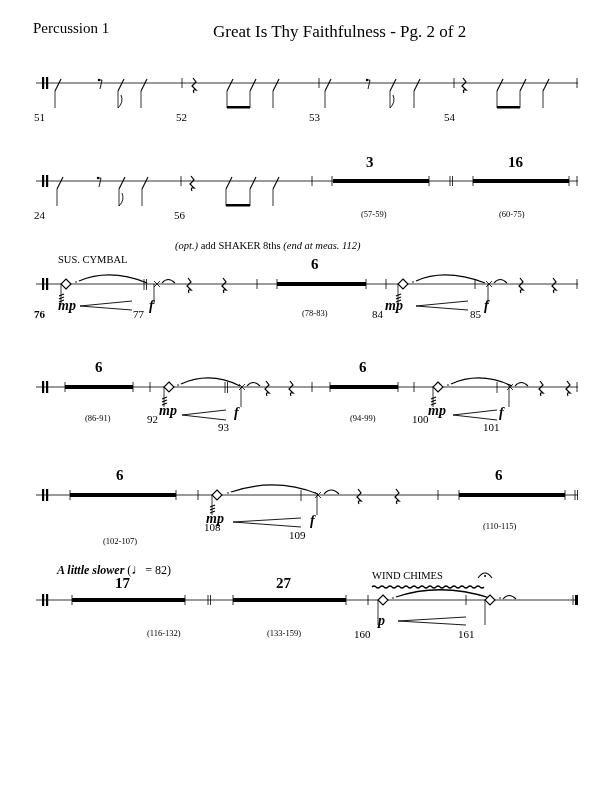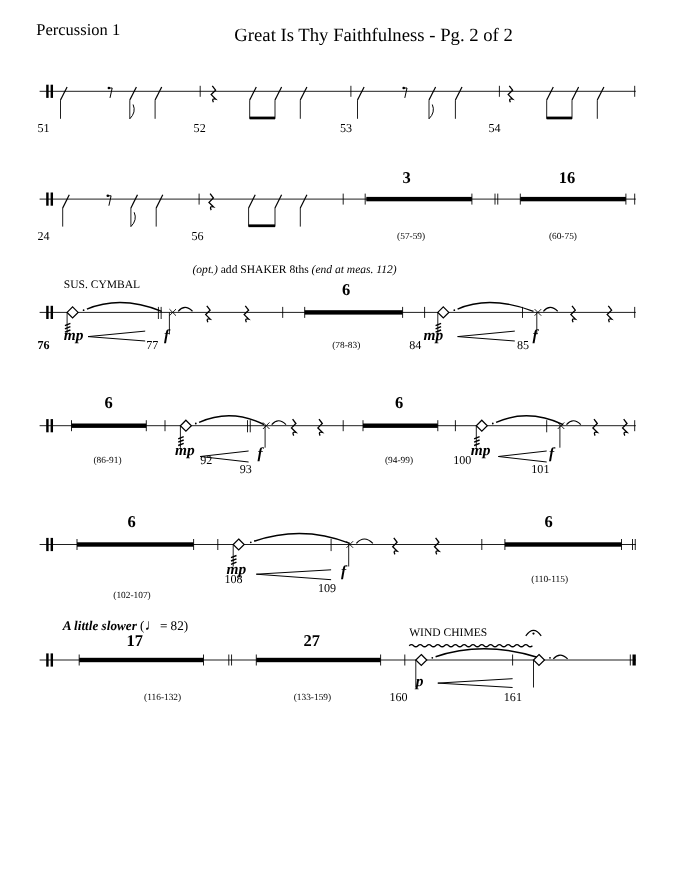--- a/index.html
+++ b/index.html
@@ -286,21 +286,21 @@
 <div class="dyn" style="left:149px;top:298px;">f</div>
 <div class="mnum" style="left:372px;top:308px;">84</div>
 <div class="dyn" style="left:385px;top:298px;">mp</div>
 <div class="mnum" style="left:470px;top:308px;">85</div>
 <div class="dyn" style="left:484px;top:298px;">f</div>
 
 <div class="rest-count" style="left:95px;top:359px;">6</div>
 <div class="range" style="left:85px;top:413px;">(86-91)</div>
 <div class="rest-count" style="left:359px;top:359px;">6</div>
 <div class="range" style="left:350px;top:413px;">(94-99)</div>
-<div class="mnum" style="left:147px;top:413px;margin-left:35px;">92</div>
+<div class="mnum" style="left:147px;top:413px;">92</div>
 <div class="dyn" style="left:159px;top:403px;">mp</div>
 <div class="mnum" style="left:218px;top:421px;">93</div>
 <div class="dyn" style="left:234px;top:405px;">f</div>
 <div class="mnum" style="left:412px;top:413px;">100</div>
 <div class="dyn" style="left:428px;top:403px;">mp</div>
 <div class="mnum" style="left:483px;top:421px;">101</div>
 <div class="dyn" style="left:499px;top:405px;">f</div>
 
 <div class="rest-count" style="left:116px;top:467px;">6</div>
 <div class="range" style="left:103px;top:536px;">(102-107)</div>
@@ -308,19 +308,19 @@
 <div class="range" style="left:483px;top:521px;">(110-115)</div>
 <div class="mnum" style="left:204px;top:521px;">108</div>
 <div class="dyn" style="left:206px;top:511px;">mp</div>
 <div class="mnum" style="left:289px;top:529px;">109</div>
 <div class="dyn" style="left:310px;top:513px;">f</div>
 
 <div class="tempo" style="left:57px;top:562px;">
   <span>A little slower</span><span class="plain"> (</span><span class="plain" style="font-size:14px;">♩</span><span class="plain">= 82)</span>
 </div>
 <div class="rest-count" style="left:115px;top:575px;">17</div>
-<div class="range" style="left:107px;top:628px;padding-left:24px;">(116-132)</div>
+<div class="range" style="left:123px;top:628px;padding-left:24px;">(116-132)</div>
 <div class="rest-count" style="left:276px;top:575px;">27</div>
 <div class="range" style="left:267px;top:628px;">(133-159)</div>
 <div class="label" style="left:372px;top:570px;">WIND CHIMES</div>
 <div class="mnum" style="left:354px;top:628px;">160</div>
 <div class="dyn" style="left:378px;top:613px;">p</div>
 <div class="mnum" style="left:458px;top:628px;">161</div>
 
 </body></html>

